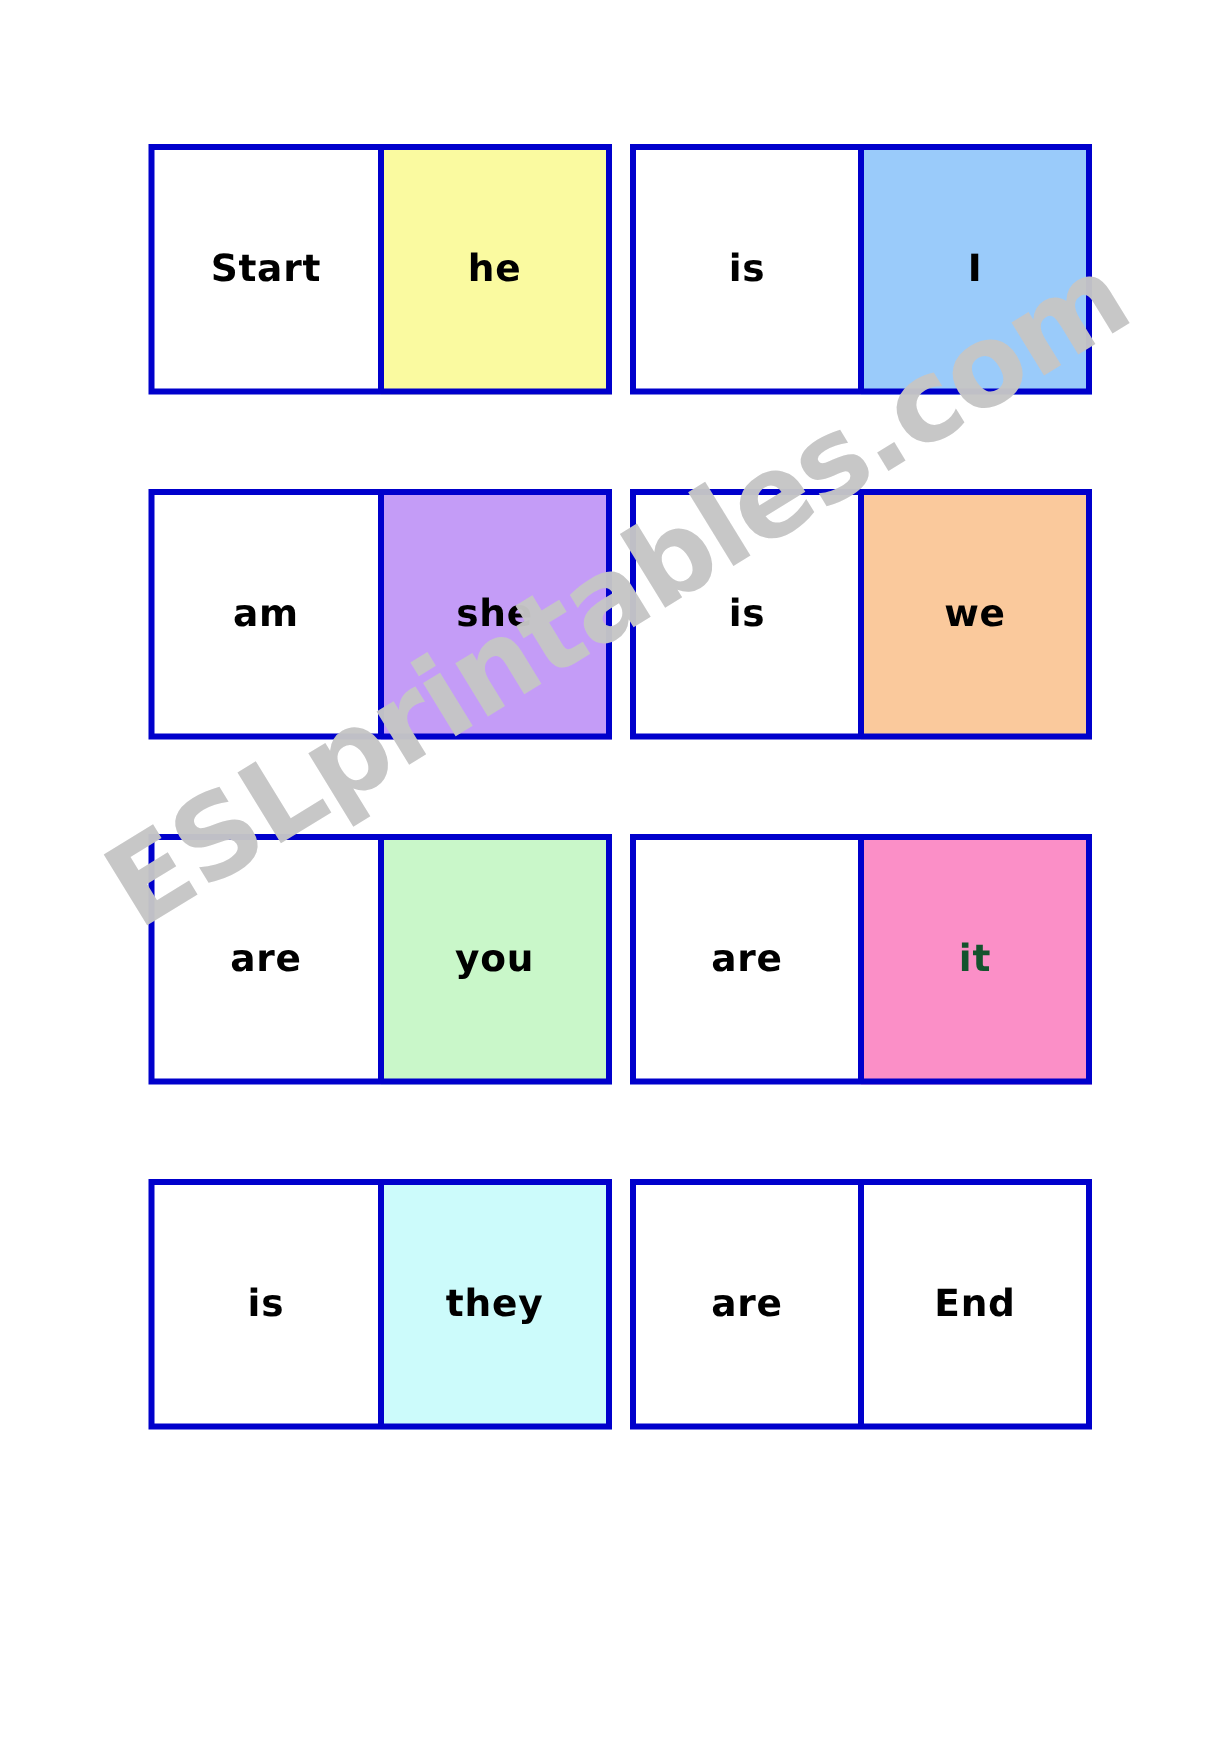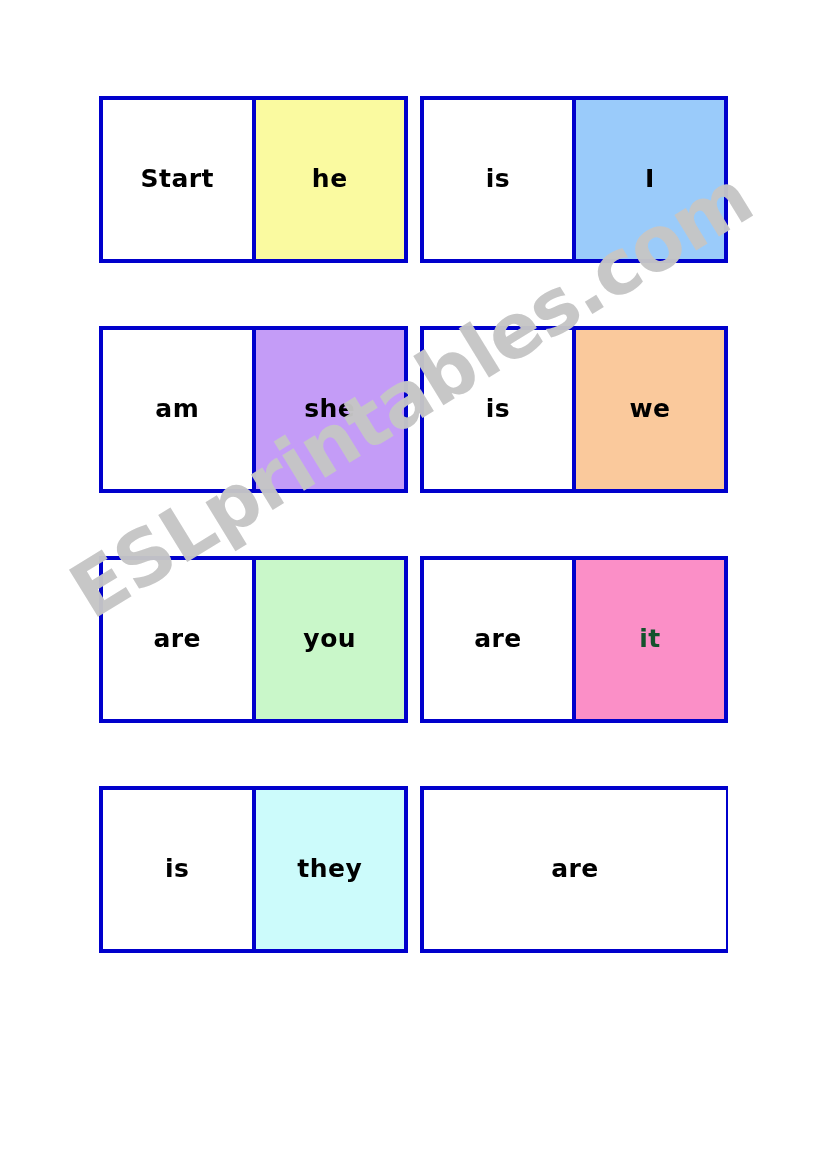--- a/index.html
+++ b/index.html
@@ -176,20 +176,23 @@
           <span class="cell-label" style="color: rgb(0, 0, 0);">is</span>
         </div>
         <div class="domino-cell" style="background: rgb(204, 251, 251); border-color: rgb(0, 0, 204); text-align: center;">
           <span class="cell-label" style="color: rgb(0, 0, 0);">they</span>
         </div>
       </div>
       <div class="domino right">
         <div class="domino-cell" style="background: rgb(255, 255, 255); border-color: rgb(0, 0, 204);">
           <span class="cell-label" style="color: rgb(0, 0, 0);">are</span>
         </div>
+        <div class="domino-cell" style="background: rgb(255, 255, 255); border-color: rgb(0, 0, 204);">
+          <span class="cell-label" style="color: rgb(0, 0, 0);">End</span>
+        </div>
       </div>
     </div>
 
   </div>
 
   <div id="watermark-layer">
     <div id="watermark-text" style="color: rgb(198, 198, 198); transform: rotate(-31.5deg);">ESLprintables.com</div>
   </div>
 
 </div>

